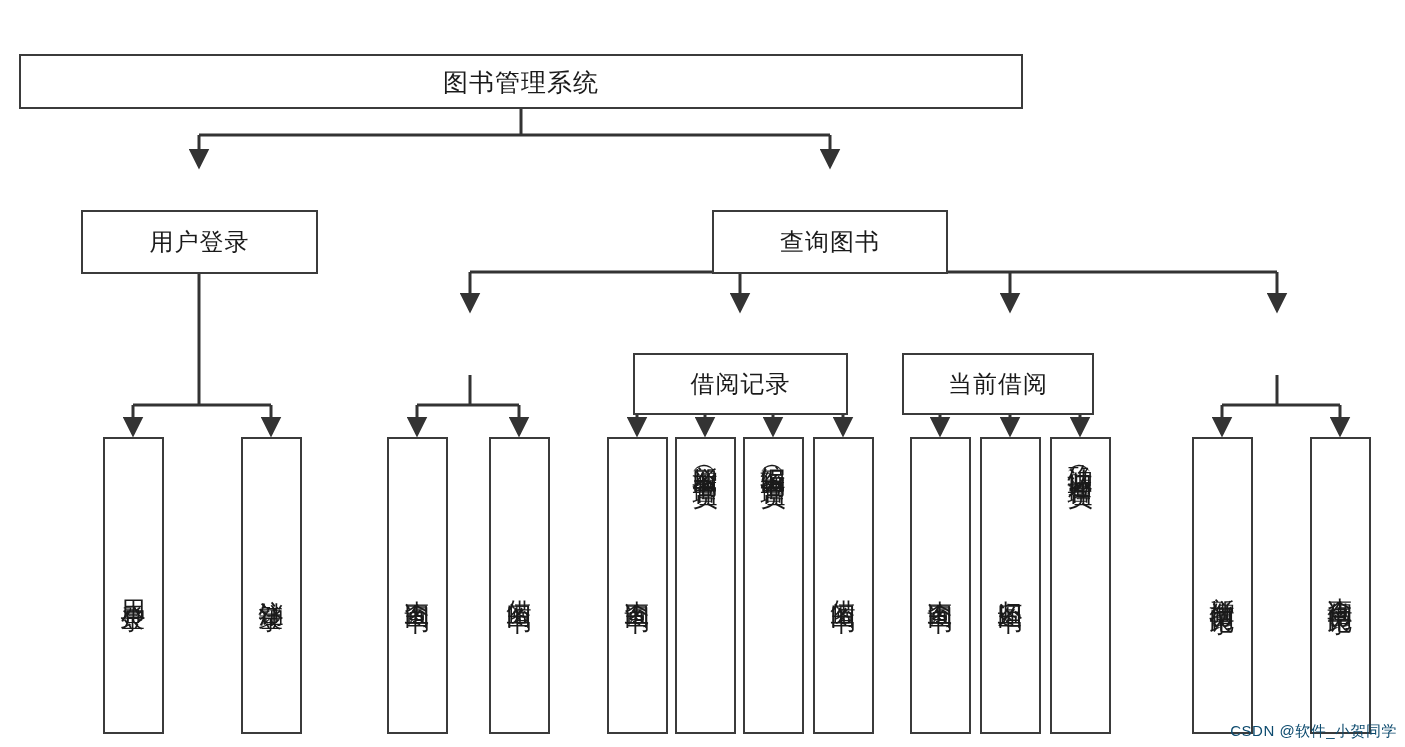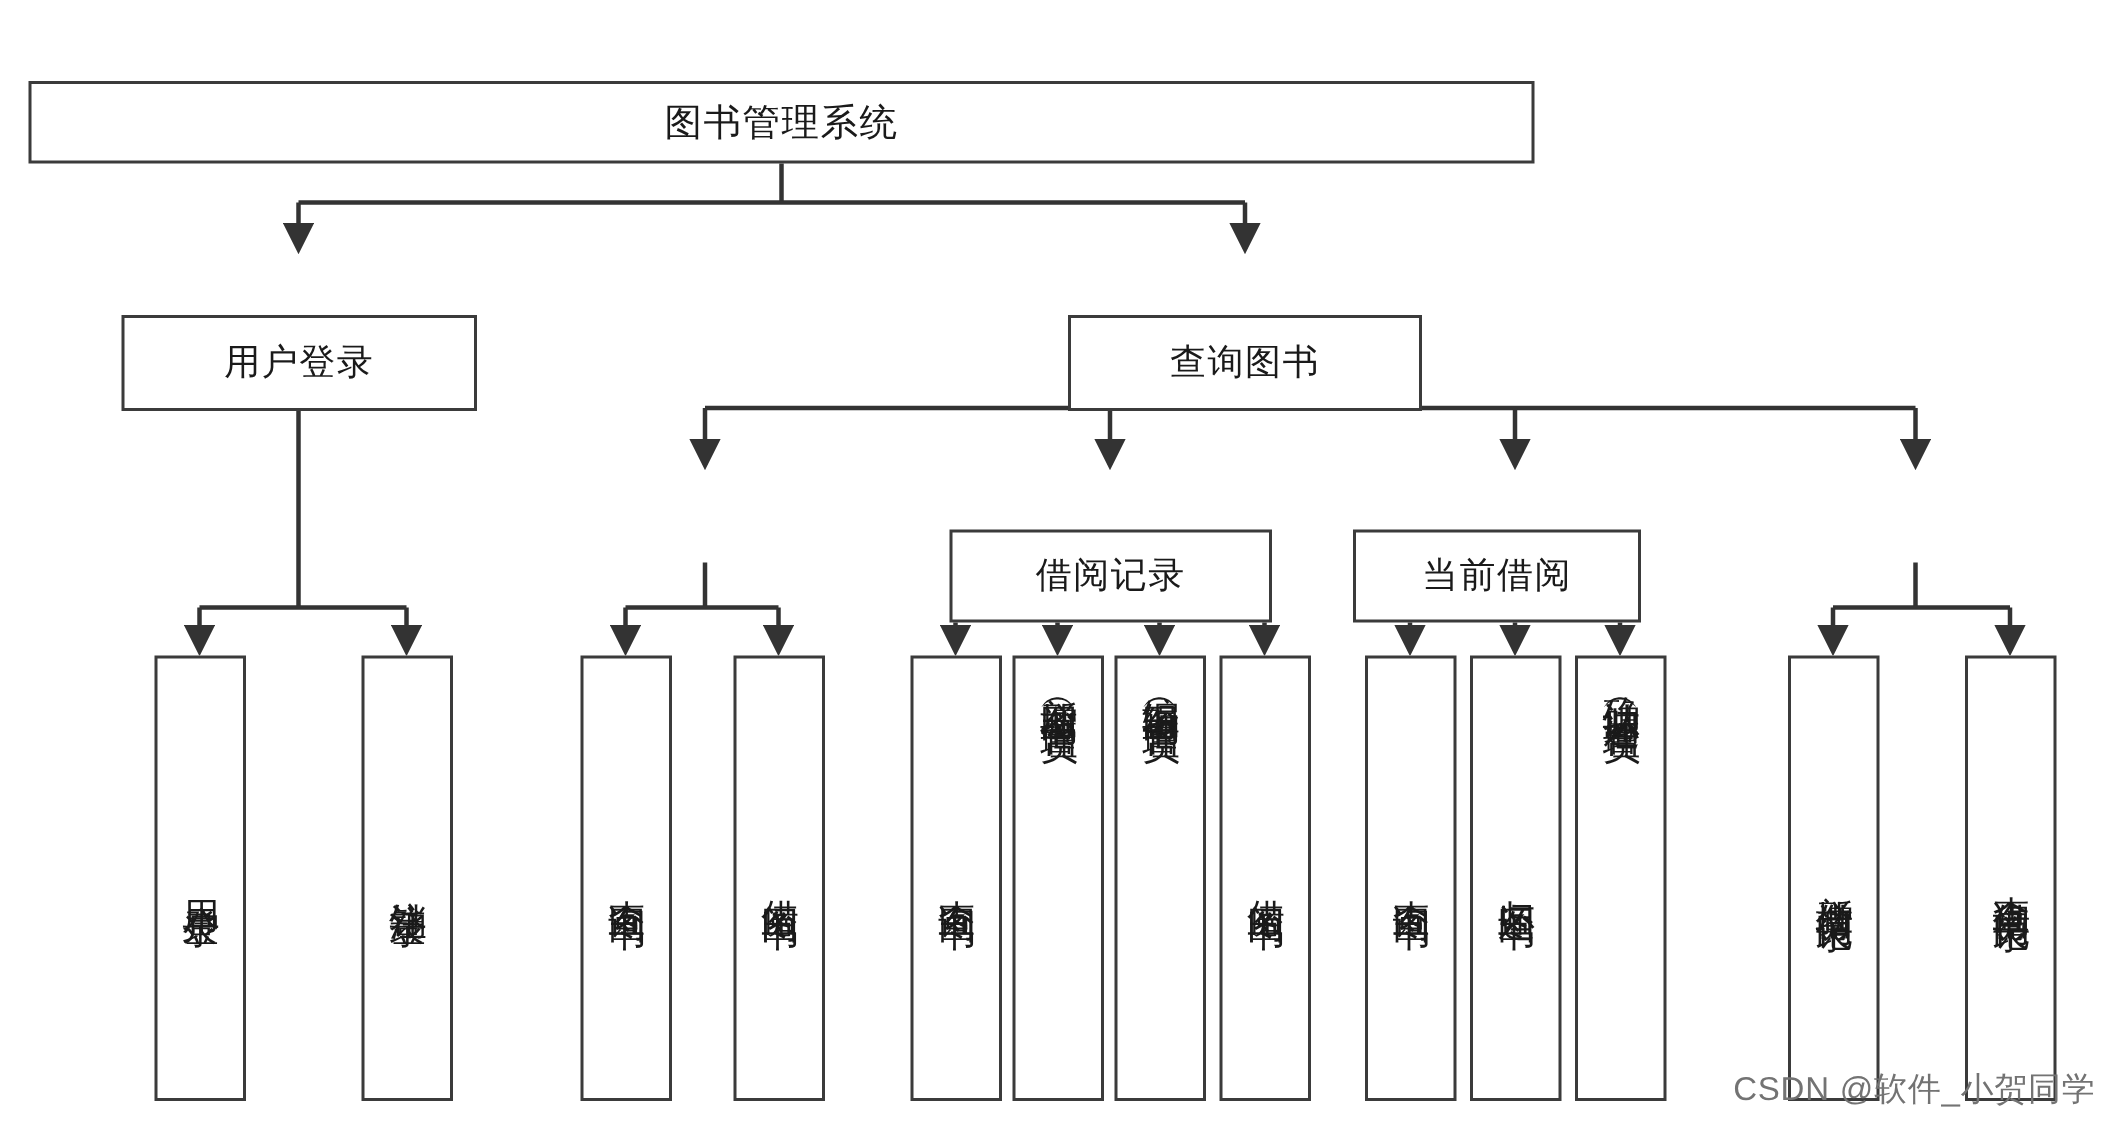--- a/index.html
+++ b/index.html
@@ -59,22 +59,22 @@
     white-space: nowrap;
   }
   .node.vert.centered {
     align-items: center;
     padding-top: 0;
   }
   .watermark {
     position: absolute;
     right: 8px;
     bottom: 6px;
-    font-size: 22px;
-    color: #737373;
+    font-size: 15px;
+    color: #0c4a6e;
     letter-spacing: 0.5px;
     white-space: nowrap;
     user-select: none;
   }
 </style>
 </head>
 <body>
 
 <div id="canvas">
 

